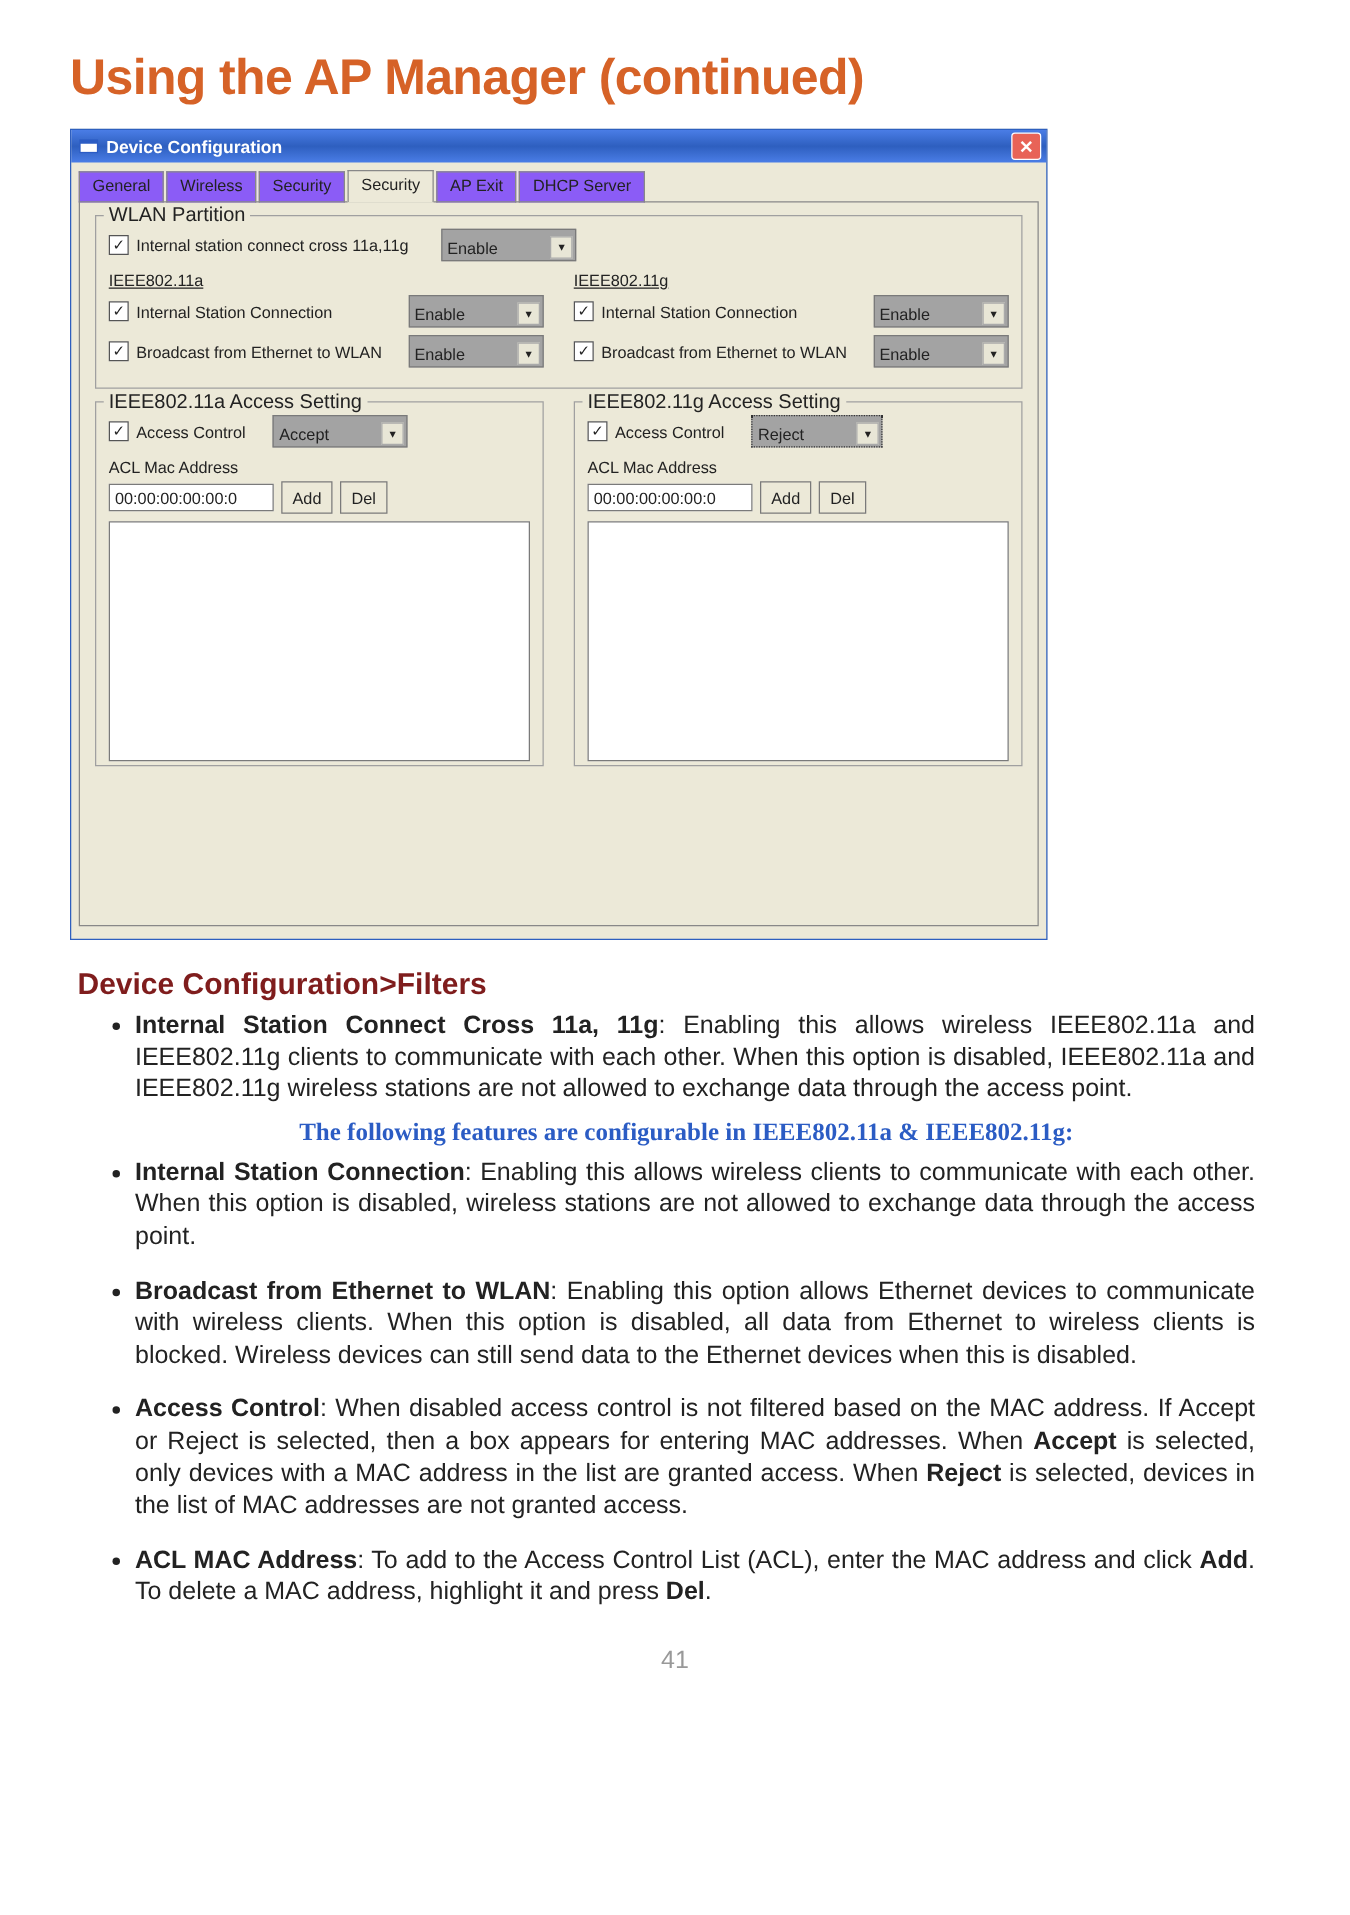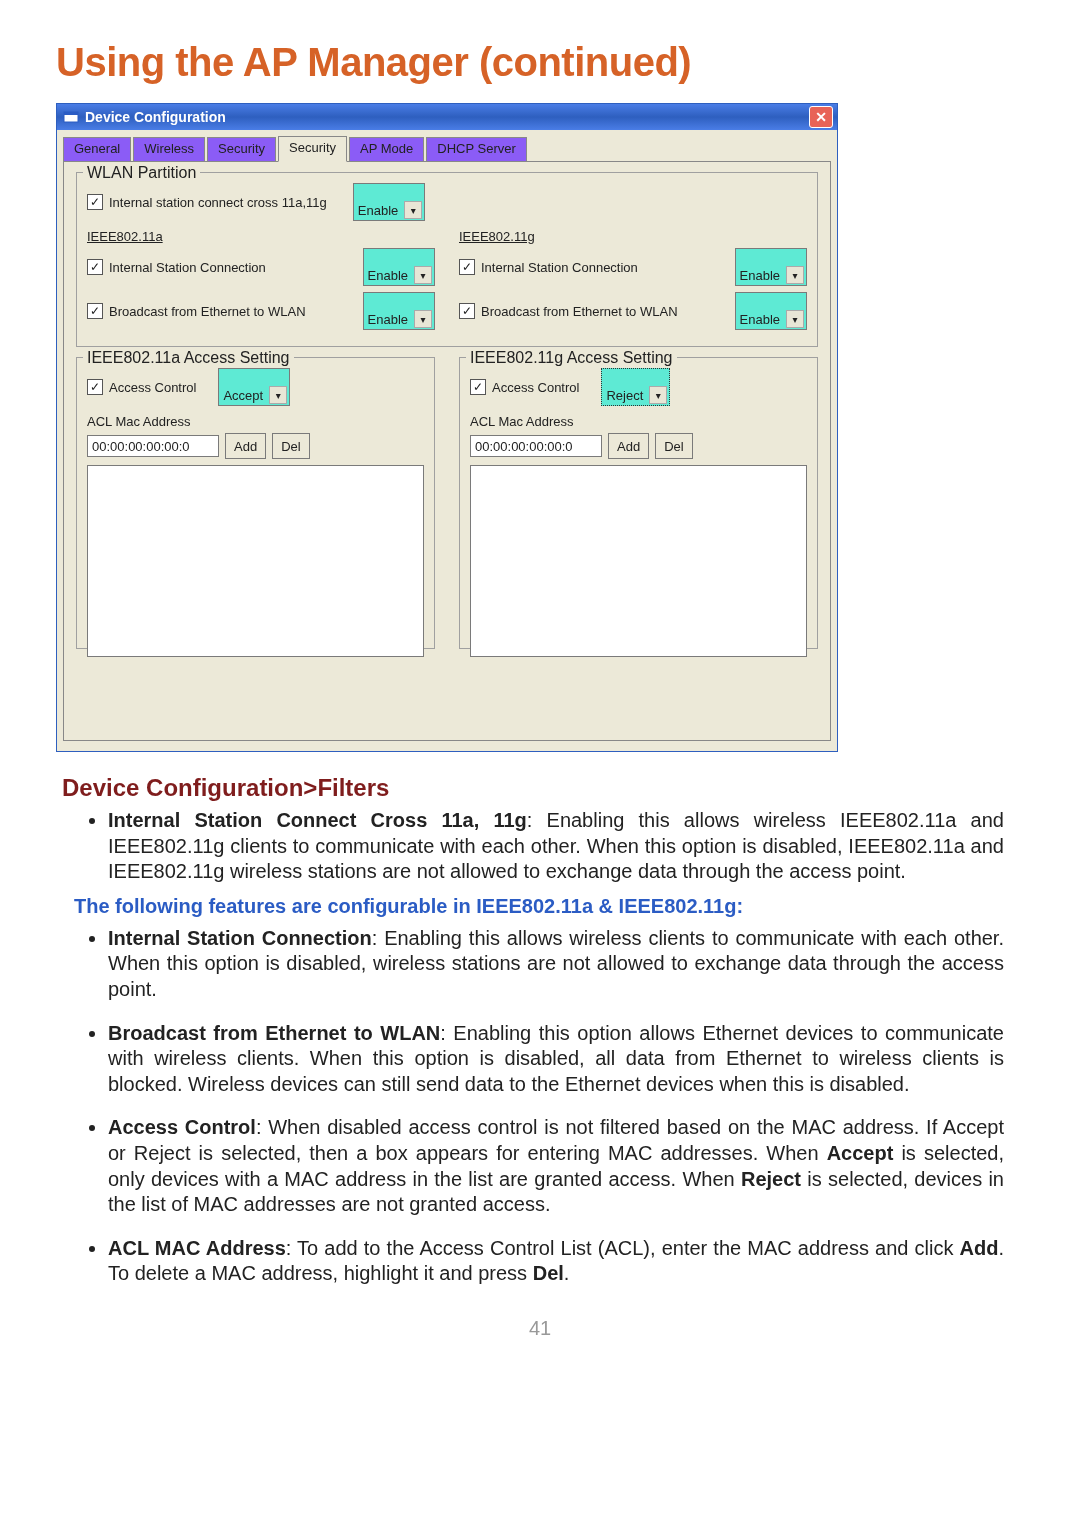--- a/index.html
+++ b/index.html
@@ -121,26 +121,27 @@
     border: 1px solid #555;
     background: #fff;
     display: inline-flex;
     align-items: center;
     justify-content: center;
     font-size: 12px;
     line-height: 1;
   }
   .sel {
     border: 1px solid #7a7a7a;
-    background: #5eead4;
+    background: #a3a3a3;
     height: 20px;
     display: inline-flex;
     align-items: center;
-    padding: 16px 2px 0 4px;
-    font-size: 13px;
+    padding: 4px 2px 0 4px;
+    font-size: 13px;
+    gap: 36px;
   }
   .sel .arr {
     width: 16px;
     height: 16px;
     background: #e8e6d6;
     border: 1px solid #aaa;
     margin-left: 6px;
     display: flex;
     align-items: center;
     justify-content: center;
@@ -191,25 +192,26 @@
 
   
   .subhead-blue {
     font-family: "Arial Narrow", Arial, sans-serif;
     color: #7f1d1d;
     font-weight: bold;
     font-size: 24px;
     margin: 6px 0 6px 6px;
   }
   .note-blue {
-    font-family: Liberation Sans, sans-serif;
+    font-family: Liberation Serif, serif;
     color: #2b5cc4;
     font-weight: bold;
     font-size: 20px;
     margin: 10px 0 8px 18px;
+    text-align: center;
   }
   ul.desc {
     list-style: disc;
     padding-left: 52px;
     margin: 0 20px 0 0;
     font-size: 20px;
     line-height: 1.28;
   }
   ul.desc li {
     margin-bottom: 18px;
@@ -242,21 +244,21 @@
       <span>Device Configuration</span>
       <span class="spacer"></span>
       <span class="closebtn">✕</span>
     </div>
     <div class="dialog-inner">
       <div class="tabstrip">
         <div class="tab">General</div>
         <div class="tab">Wireless</div>
         <div class="tab">Security</div>
         <div class="tab active">Security</div>
-        <div class="tab">AP Mode</div>
+        <div class="tab">AP Exit</div>
         <div class="tab">DHCP Server</div>
       </div>
       <div class="tab-panel">
 
         <div class="fieldset">
           <div class="legend">WLAN Partition</div>
           <div class="row">
             <span class="chk">✓</span>
             <span>Internal station connect cross 11a,11g</span>
             <span style="width:14px"></span>

